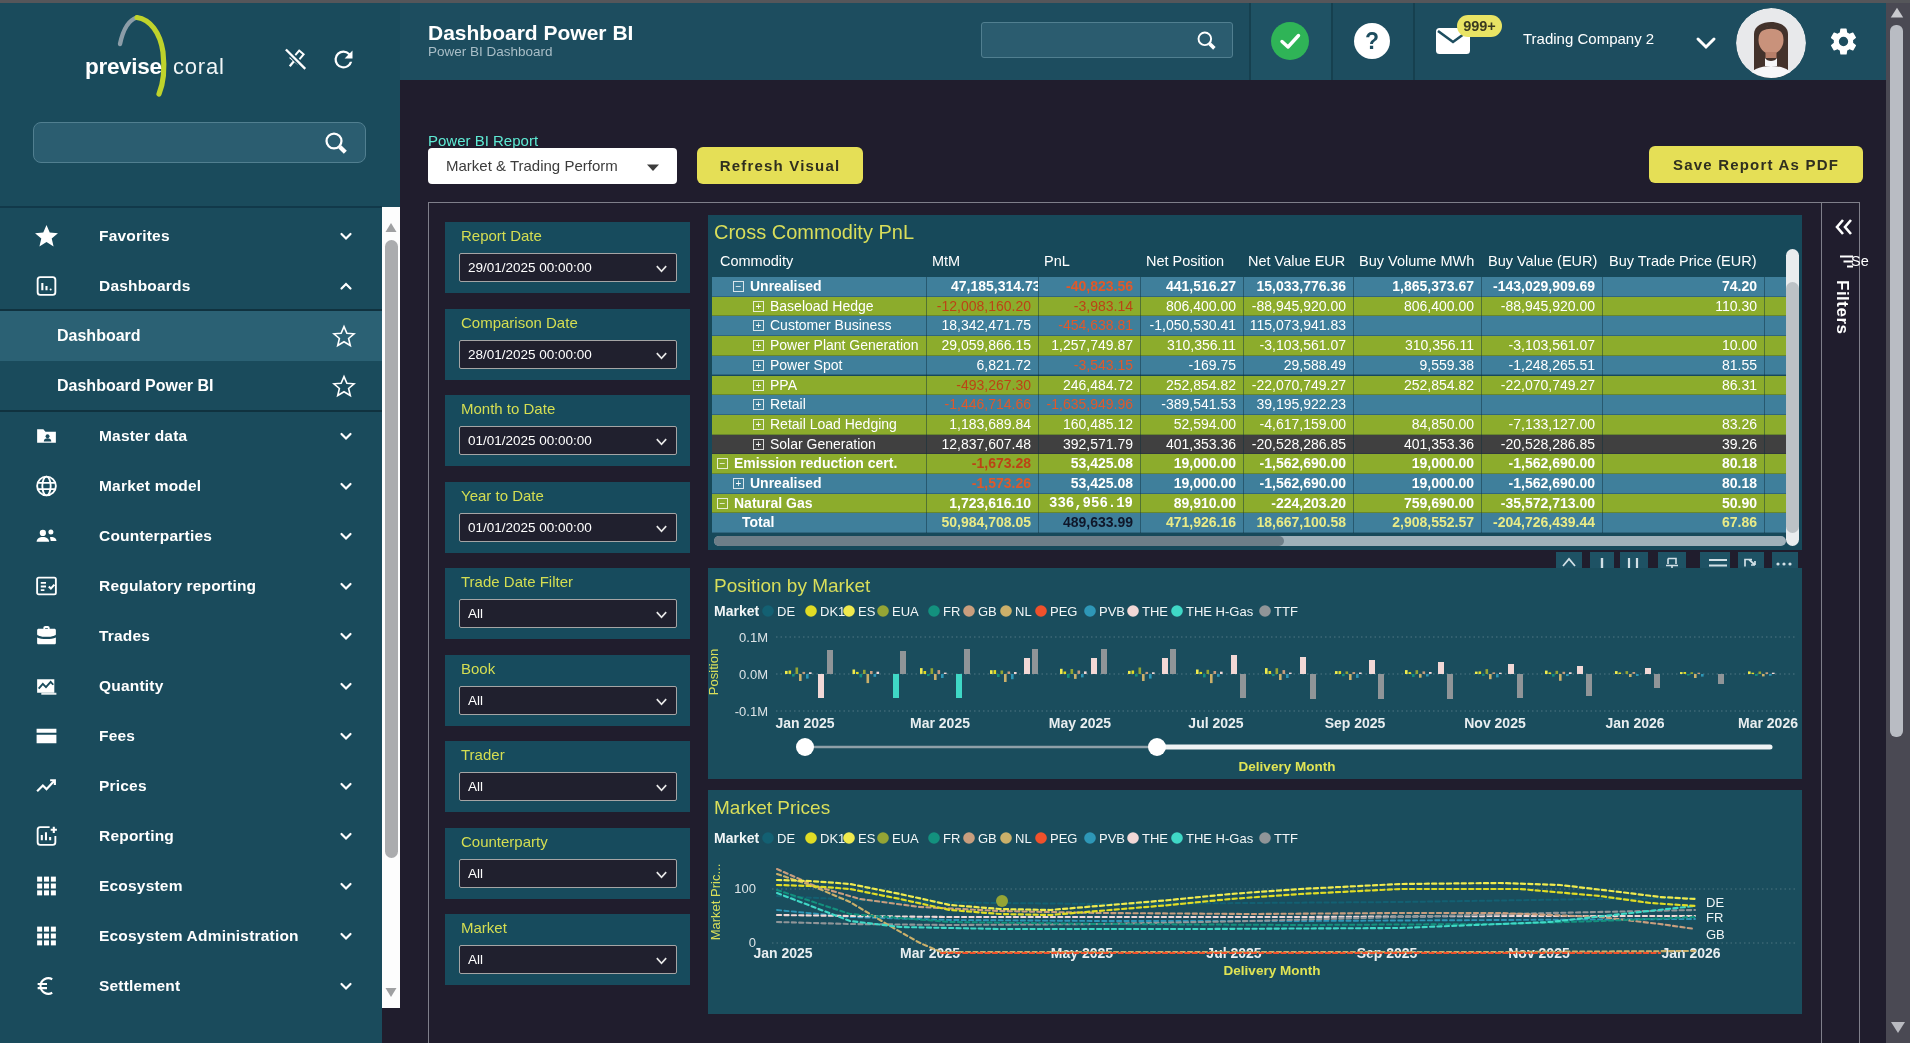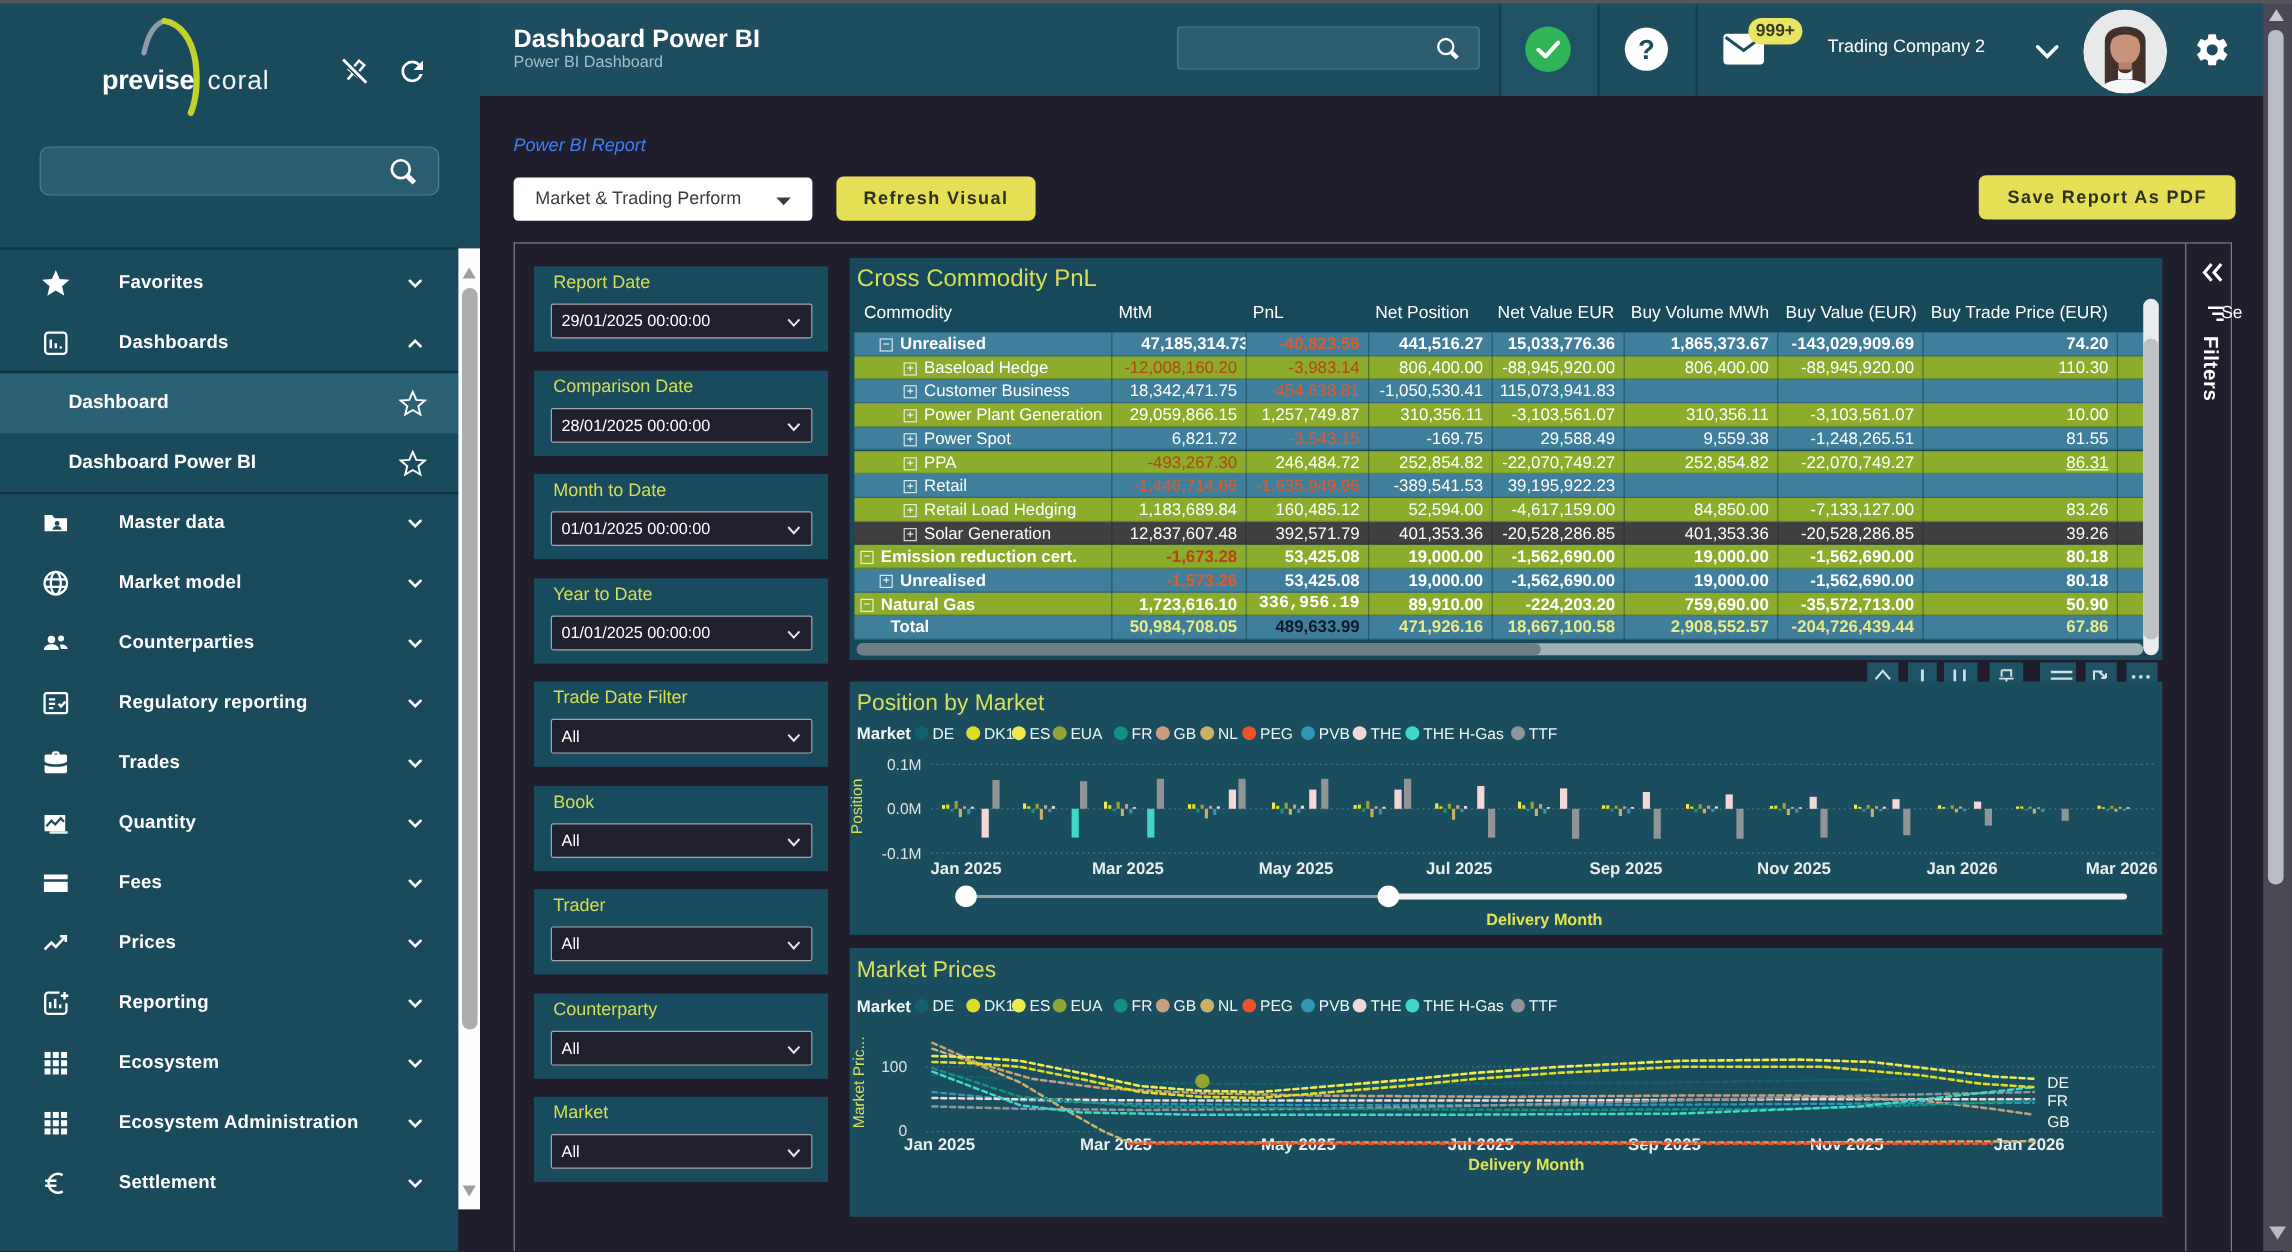--- a/index.html
+++ b/index.html
@@ -300,21 +300,21 @@
   <path d="M21.5 29 C20 14 50 14 48.5 29 C46 18 24 18 21.5 29 Z" fill="#43322B"></path>
   <path d="M29.5 44 L40.5 44 L40.5 50 L29.5 50 Z" fill="#B87F69"></path>
   <path d="M13 70 C13 54 57 54 57 70 Z" fill="#F6F6F8"></path>
   <path d="M29 50 C31 54 39 54 41 50 L41 58 L29 58 Z" fill="#F6F6F8"></path>
  </g>
     </svg>
 <svg class="abs" style="left:1828px;top:26px;" width="31" height="31" viewBox="0 0 24 24" fill="#FFF">
  <path d="M19.4 13c.04-.32.06-.66.06-1s-.02-.68-.07-1l2.1-1.65a.5.5 0 0 0 .12-.64l-2-3.46a.5.5 0 0 0-.6-.22l-2.49 1a7.3 7.3 0 0 0-1.7-1l-.38-2.65A.49.49 0 0 0 14 2h-4a.49.49 0 0 0-.5.42l-.38 2.65c-.61.26-1.17.6-1.69 1l-2.49-1a.5.5 0 0 0-.6.22l-2 3.46a.49.49 0 0 0 .12.64L4.56 11c-.05.32-.08.66-.08 1s.03.68.08 1l-2.1 1.65a.5.5 0 0 0-.12.64l2 3.46c.12.22.38.3.6.22l2.49-1c.52.4 1.08.74 1.69 1l.38 2.65c.04.24.24.42.5.42h4c.25 0 .46-.18.5-.42l.38-2.65a7 7 0 0 0 1.69-1l2.49 1c.23.09.49 0 .61-.22l2-3.46a.5.5 0 0 0-.12-.64zM12 15.6A3.6 3.6 0 1 1 12 8.4a3.6 3.6 0 0 1 0 7.2z"></path>
     </svg>
 
-<div class="abs" style="left:428px;top:113px;color:#3b82f6;font-size:15px;font-style:italic;">Power BI Report</div>
+<div class="abs" style="left:428px;top:132px;color:#5eead4;font-size:15px;">Power BI Report</div>
 <div class="abs" style="left:428px;top:148px;width:249px;height:36px;background:#FFF;border-radius:4px;"></div>
 <div class="abs" style="left:446px;top:157px;color:#3C3C3C;font-size:15px;">Market &amp; Trading Perform</div>
 <svg class="abs" style="left:646px;top:163px;" width="14" height="9" viewBox="0 0 14 9">
       <path d="M1 1.5 L7 8 L13 1.5 Z" fill="#3C3C3C"></path>
     </svg>
 <div class="btn" style="left:697px;top:147px;width:166px;height:37px;line-height:37px;">Refresh Visual</div>
 <div class="btn" style="left:1649px;top:146px;width:214px;height:37px;line-height:37px;">Save Report As PDF</div>
 <div class="abs" style="left:428px;top:202px;width:1432px;height:841px;border:1px solid #7F7F8A;border-bottom:none;"></div>
 <div class="card" style="top:222px;">
       <div class="lab">Report Date</div>
@@ -437,21 +437,21 @@
       <div style="width:23px;"></div>
     </div>
     <div class="trow" style="top:375.49999999999994px;background:#8CAC2C;font-weight:normal;color:#FFFFFF;box-shadow:inset 0 -1px rgba(10,40,52,.28);">
       <div style="width:214px;padding-left:41px;"><span class="exp">+</span>PPA</div>
       <div class="num" style="width:112px;"><span class="negg">-493,267.30</span></div>
       <div class="num" style="width:102px;">246,484.72</div>
       <div class="num" style="width:103px;">252,854.82</div>
       <div class="num" style="width:110px;">-22,070,749.27</div>
       <div class="num" style="width:128px;">252,854.82</div>
       <div class="num" style="width:121px;">-22,070,749.27</div>
-      <div class="num" style="width:162px;text-decoration:underline;">86.31</div>
+      <div class="num" style="width:162px;">86.31</div>
       <div style="width:23px;"></div>
     </div>
     <div class="trow" style="top:395.19999999999993px;background:#3F7F9B;font-weight:normal;color:#FFFFFF;box-shadow:inset 0 -1px rgba(10,40,52,.28);">
       <div style="width:214px;padding-left:41px;"><span class="exp">+</span>Retail</div>
       <div class="num" style="width:112px;"><span class="neg">-1,446,714.66</span></div>
       <div class="num" style="width:102px;"><span class="neg">-1,635,949.96</span></div>
       <div class="num" style="width:103px;">-389,541.53</div>
       <div class="num" style="width:110px;">39,195,922.23</div>
       <div class="num" style="width:128px;"></div>
       <div class="num" style="width:121px;"></div>

